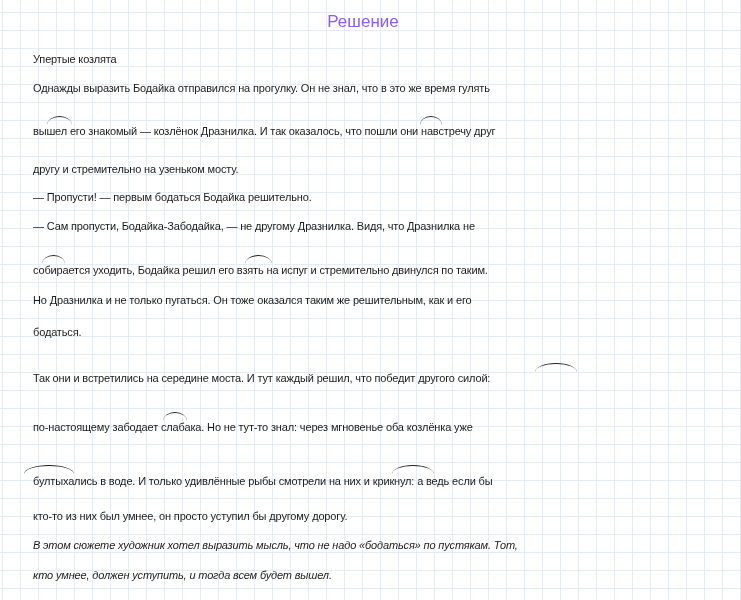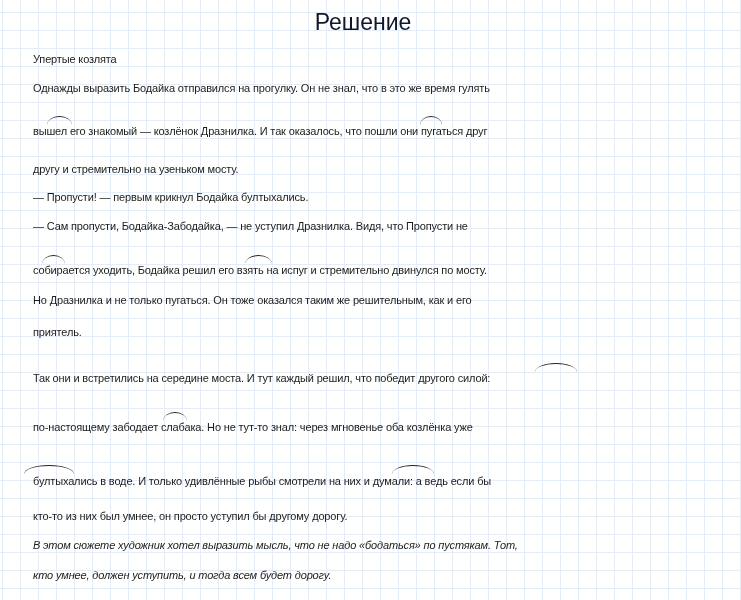--- a/index.html
+++ b/index.html
@@ -9,54 +9,54 @@
     background-image:
       linear-gradient(to right, #e4ecf7 1px, transparent 1px),
       linear-gradient(to bottom, #e4ecf7 1px, transparent 1px);
     background-size: 18px 18px;
     background-position: 2px 12px;
     font-family: "Liberation Sans", sans-serif;
     color: #1c1c1c;
   }
   .title {
     position: absolute; left: 0; width: 726px; top: 8px;
-    text-align: center; font-size: 23px; line-height: 28px; color: #0f172a;
+    text-align: center; font-size: 17px; line-height: 28px; color: #8b5cf6;
   }
   .line {
     position: absolute; left: 33px; white-space: nowrap;
     font-size: 11px; line-height: 20px; letter-spacing: -0.15px;
   }
   .italic { font-style: italic; }
   .arc {
     position: absolute; height: 8px;
     border-top: 1.3px solid #222; border-radius: 50% 50% 0 0 / 100% 100% 0 0;
   }
 </style>
 </head>
 <body>
 
 <div class="title">Решение</div>
 
 <div class="line" style="top:49px">Упертые козлята</div>
 
 <div class="line" style="top:78px">Однажды выразить Бодайка отправился на прогулку. Он не знал, что в это же время гулять</div>
-<div class="line" style="top:121px">вышел его знакомый — козлёнок Дразнилка. И так оказалось, что пошли они пугаться друг</div>
+<div class="line" style="top:121px">вышел его знакомый — козлёнок Дразнилка. И так оказалось, что пошли они навстречу друг</div>
 <div class="line" style="top:159px">другу и стремительно на узеньком мосту.</div>
-<div class="line" style="top:187px">— Пропусти! — первым крикнул Бодайка бултыхались.</div>
-<div class="line" style="top:216px">— Сам пропусти, Бодайка-Забодайка, — не уступил Дразнилка. Видя, что Пропусти не</div>
-<div class="line" style="top:260px">собирается уходить, Бодайка решил его взять на испуг и стремительно двинулся по мосту.</div>
+<div class="line" style="top:187px">— Пропусти! — первым бодаться Бодайка решительно.</div>
+<div class="line" style="top:216px">— Сам пропусти, Бодайка-Забодайка, — не другому Дразнилка. Видя, что Дразнилка не</div>
+<div class="line" style="top:260px">собирается уходить, Бодайка решил его взять на испуг и стремительно двинулся по таким.</div>
 <div class="line" style="top:290px">Но Дразнилка и не только пугаться. Он тоже оказался таким же решительным, как и его</div>
-<div class="line" style="top:322px">приятель.</div>
+<div class="line" style="top:322px">бодаться.</div>
 <div class="line" style="top:368px">Так они и встретились на середине моста. И тут каждый решил, что победит другого силой:</div>
 <div class="line" style="top:417px">по-настоящему забодает слабака. Но не тут-то знал: через мгновенье оба козлёнка уже</div>
-<div class="line" style="top:471px">бултыхались в воде. И только удивлённые рыбы смотрели на них и думали: а ведь если бы</div>
+<div class="line" style="top:471px">бултыхались в воде. И только удивлённые рыбы смотрели на них и крикнул: а ведь если бы</div>
 <div class="line" style="top:506px">кто-то из них был умнее, он просто уступил бы другому дорогу.</div>
 
 <div class="line italic" style="top:535px">В этом сюжете художник хотел выразить мысль, что не надо «бодаться» по пустякам. Тот,</div>
-<div class="line italic" style="top:565px">кто умнее, должен уступить, и тогда всем будет дорогу.</div>
+<div class="line italic" style="top:565px">кто умнее, должен уступить, и тогда всем будет вышел.</div>
 
 <div class="arc" style="left:47px; top:116px; width:25px;"></div>
 <div class="arc" style="left:420px; top:116px; width:22px;"></div>
 <div class="arc" style="left:42px; top:255px; width:23px;"></div>
 <div class="arc" style="left:245px; top:255px; width:27px;"></div>
 <div class="arc" style="left:535px; top:363px; width:42px;"></div>
 <div class="arc" style="left:163px; top:412px; width:24px;"></div>
 <div class="arc" style="left:24px; top:465px; width:50px;"></div>
 <div class="arc" style="left:392px; top:465px; width:42px;"></div>
 

